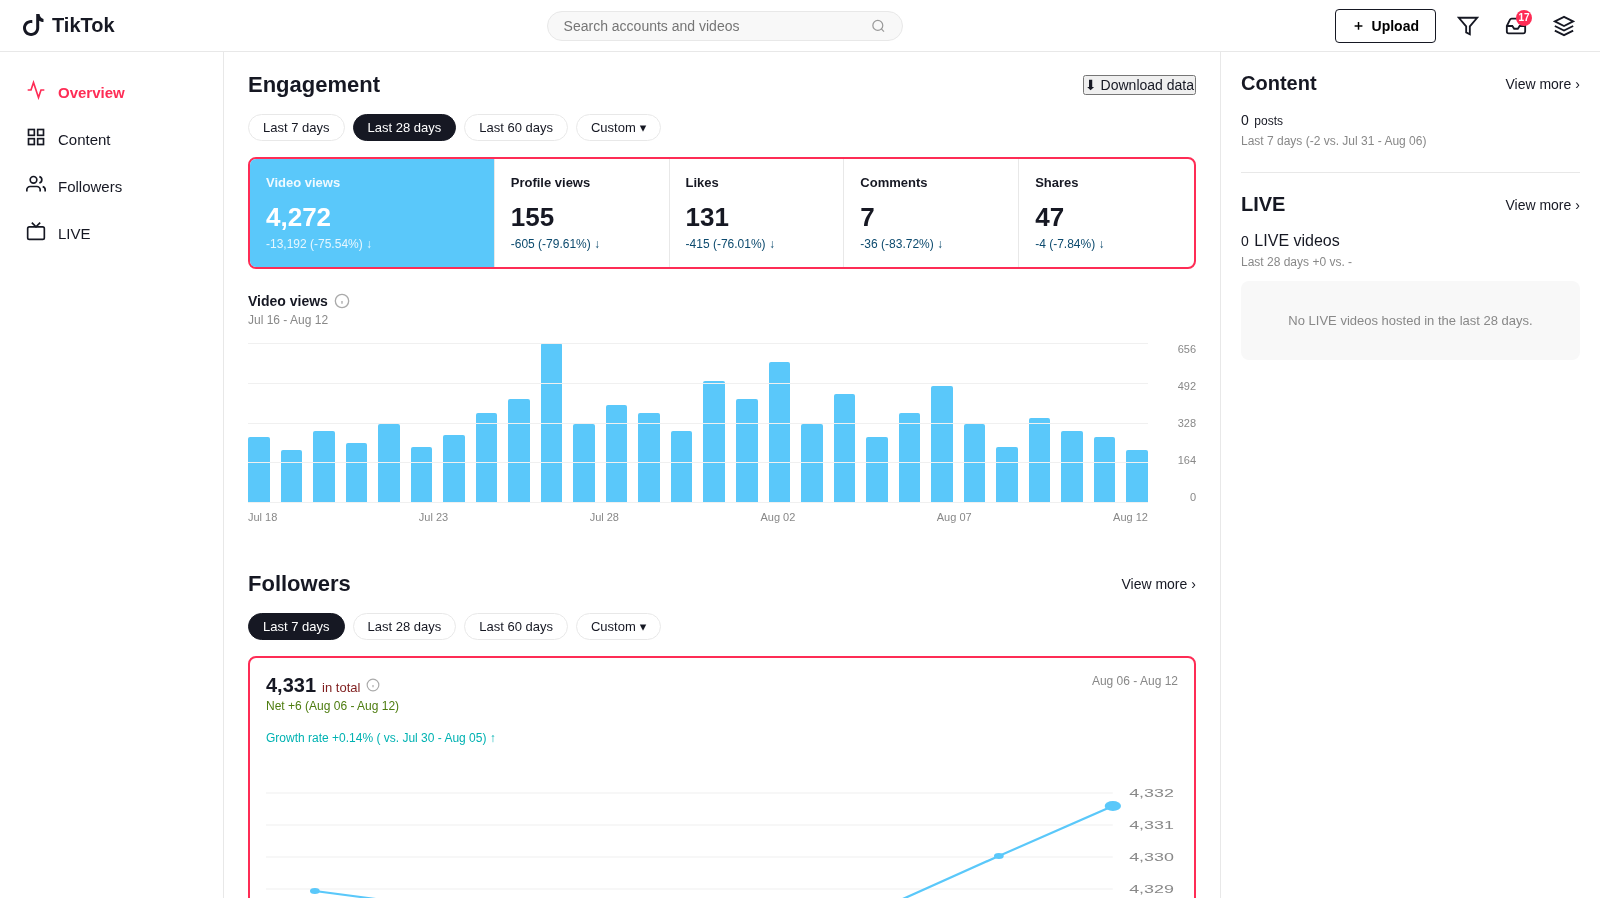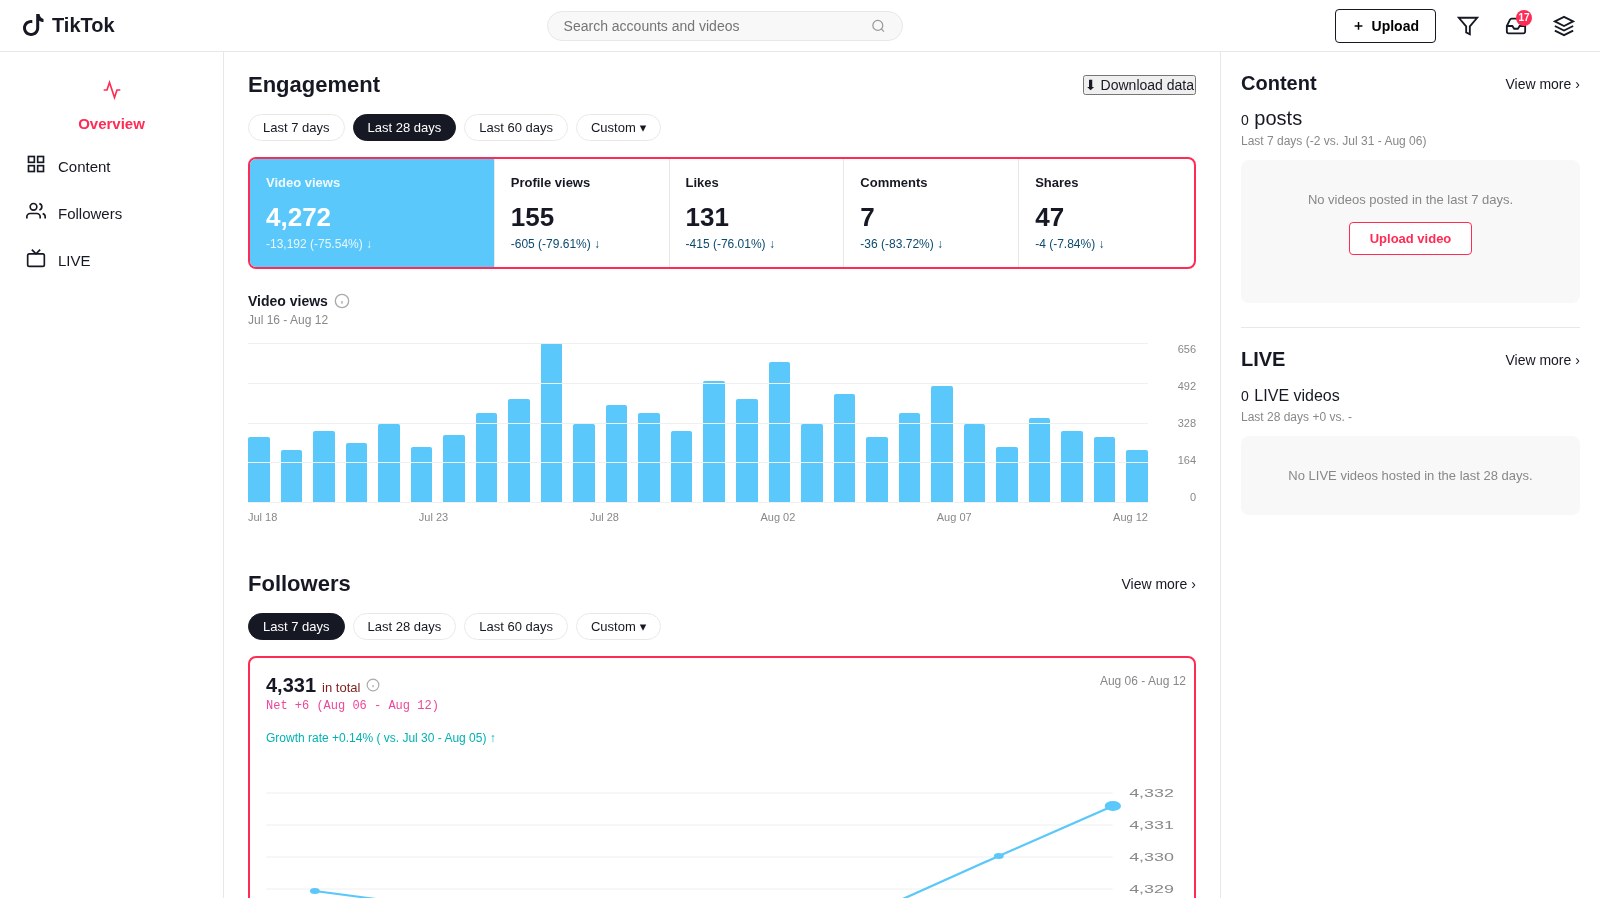--- a/index.html
+++ b/index.html
@@ -16,21 +16,21 @@
     
     .logo { display: flex; align-items: center; font-size: 20px; font-weight: 700; }
     .logo-icon { width: 32px; height: 32px; }
     .search-bar { display: flex; align-items: center; gap: 8px; border: 1px solid #e8e8e8; border-radius: 24px; padding: 6px 16px; width: 356px; background: #f8f8f8; }
     .search-bar input { border: none; background: transparent; outline: none; font-size: 14px; color: #666; width: 100%; }
     .topbar-right { display: flex; align-items: center; gap: 16px; }
     .upload-btn { display: flex; align-items: center; gap: 6px; border: 1px solid #161823; border-radius: 4px; padding: 7px 16px; font-size: 14px; font-weight: 600; cursor: pointer; background: #fff; }
     .topbar-icon { width: 32px; height: 32px; display: flex; align-items: center; justify-content: center; cursor: pointer; position: relative; }
     .badge { position: absolute; top: 0; right: 0; background: #fe2c55; color: #fff; border-radius: 50%; width: 16px; height: 16px; font-size: 10px; display: flex; align-items: center; justify-content: center; font-weight: 700; }
     .sidebar-item { display: flex; align-items: center; gap: 10px; padding: 10px 16px; cursor: pointer; border-radius: 4px; margin: 2px 8px; font-size: 15px; font-weight: 500; }
-    .sidebar-item.active { color: #fe2c55; flex-direction: column; }
+    .sidebar-item.active { color: #fe2c55; }
     .sidebar-item.active .sidebar-icon { color: #fe2c55; }
     .sidebar-icon { font-size: 18px; width: 24px; text-align: center; }
 
     
     .section { padding: 20px 24px; }
     .section-header { display: flex; align-items: center; justify-content: space-between; margin-bottom: 16px; }
     .section-title { font-size: 22px; font-weight: 700; }
     .view-more { color: #161823; font-size: 14px; cursor: pointer; display: flex; align-items: center; gap: 4px; text-decoration: none; }
     .download-btn { color: #161823; font-size: 14px; cursor: pointer; display: flex; align-items: center; gap: 4px; }
 
@@ -58,23 +58,23 @@
     .bar-chart { position: relative; height: 160px; display: flex; align-items: flex-end; gap: 11px; padding-right: 48px; }
     .bar-chart-labels { display: flex; justify-content: space-between; padding-right: 48px; margin-top: 8px; font-size: 11px; color: #888; }
     .y-axis { position: absolute; right: 0; top: 0; height: 100%; display: flex; flex-direction: column; justify-content: space-between; font-size: 11px; color: #888; text-align: right; width: 44px; }
     .bar { background: #5ac8fa; border-radius: 2px 2px 0 0; flex: 1; min-width: 6px; }
     .chart-grid { position: absolute; left: 0; right: 48px; top: 0; bottom: 0; display: flex; flex-direction: column; justify-content: space-between; pointer-events: none; }
     .grid-line { border-top: 1px solid #f0f0f0; width: 100%; }
 
     
     .followers-card { border: 2px solid #fe2c55; border-radius: 8px; padding: 16px; position: relative; }
     .followers-total { font-size: 20px; font-weight: 700; }
-    .followers-net { font-size: 12px; color: #ec4899; margin-top: 2px; font-family: Liberation Mono, monospace; }
+    .followers-net { font-size: 12px; color: #4d7c0f; margin-top: 2px; }
     .followers-growth { font-size: 12px; color: #00b2b2; margin-top: 18px; }
-    .date-range-label { position: absolute; top: 16px; right: 8px; font-size: 12px; color: #888; }
+    .date-range-label { position: absolute; top: 16px; right: 16px; font-size: 12px; color: #888; }
     .line-chart { position: relative; height: 160px; margin-top: 16px; }
     .line-chart svg { width: 100%; height: 100%; }
 
     
     .right-section { margin-bottom: 24px; }
     .right-section-header { display: flex; align-items: center; justify-content: space-between; margin-bottom: 12px; }
     .right-section-title { font-size: 20px; font-weight: 700; }
     .right-stat { font-size: 20px; font-weight: 700; margin-bottom: 4px; }
     .right-stat span { font-size: 14px; font-weight: 400; }
     .right-subtext { font-size: 12px; color: #888; margin-bottom: 12px; }
@@ -365,29 +365,24 @@
         <div class="right-section-header">
           <h3 class="right-section-title">Content</h3>
           <a class="view-more">
             <span>View more</span>
             <span>›</span>
           </a>
         </div>
         <div style="margin-bottom:4px;">
           <span class="right-stat">
             <span>0</span>
-            <span style="font-size:20px;font-weight:400;">posts</span>
+            <span style="font-size:12px;font-weight:400;">posts</span>
           </span>
         </div>
         <div class="right-subtext">Last 7 days (-2 vs. Jul 31 - Aug 06)</div>
-        <div class="empty-state">
-          <p>No videos posted in the last 7 days.</p>
-          <br>
-          <button class="upload-video-btn">Upload video</button>
-        </div>
       </div>
 
       <hr class="divider">
 
       <div class="right-section">
         <div class="right-section-header">
           <h3 class="right-section-title">LIVE</h3>
           <a class="view-more">
             <span>View more</span>
             <span>›</span>

